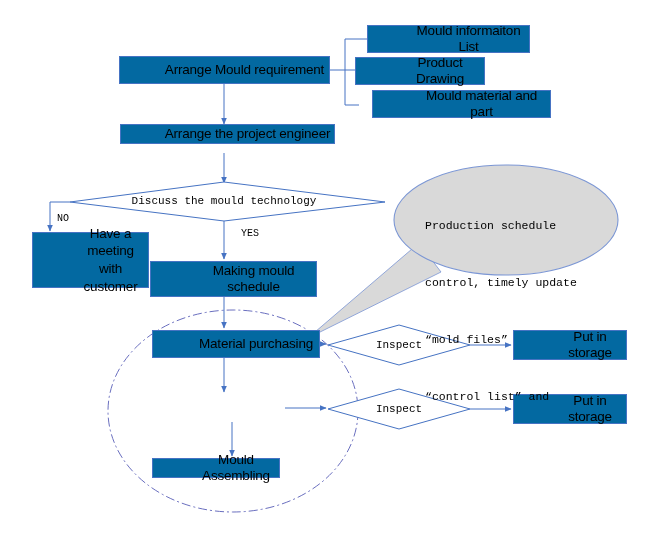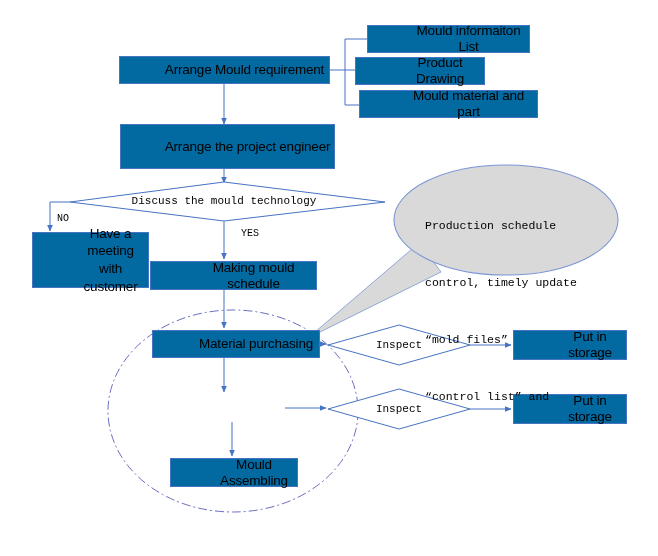--- a/index.html
+++ b/index.html
@@ -132,47 +132,47 @@
   </div>
 
   <div class="node" style="left:367px; top:25px; width:163px; height:28px;">
     <span>Mould informaiton List</span>
   </div>
 
   <div class="node" style="left:355px; top:57px; width:130px; height:28px;">
     <span>Product Drawing</span>
   </div>
 
-  <div class="node" style="left:359px; top:90px; width:179px; height:28px;">
+  <div class="node" style="left:372px; top:90px; width:179px; height:28px;">
     <span>Mould material and part</span>
   </div>
 
-  <div class="node" style="left:120px; top:124px; width:215px; height:45px;">
+  <div class="node" style="left:120px; top:124px; width:215px; height:20px;">
     <span>Arrange the project engineer</span>
   </div>
 
   <div class="shape-label" style="left:124px; top:195px; width:200px;">
     <span>Discuss the mould technology</span>
   </div>
 
   <div class="node node-2line" style="left:24px; top:232px; width:117px; height:56px;margin-left:8px;">
     <span>Have a meeting</span>
     <span>with customer</span>
   </div>
 
-  <div class="node" style="left:150px; top:261px; width:167px; height:29px;">
+  <div class="node" style="left:150px; top:261px; width:167px; height:36px;">
     <span>Making mould schedule</span>
   </div>
 
   <div class="node" style="left:152px; top:330px; width:168px; height:28px;">
     <span>Material purchasing</span>
   </div>
 
 
-  <div class="node" style="left:170px; top:458px; width:128px; height:29px;text-align:center;">
+  <div class="node" style="left:152px; top:458px; width:128px; height:20px;text-align:center;">
     <span>Mould Assembling</span>
   </div>
 
   <div class="shape-label" style="left:349px; top:339px; width:100px;">
     <span>Inspect</span>
   </div>
 
   <div class="shape-label" style="left:349px; top:403px; width:100px;">
     <span>Inspect</span>
   </div>

